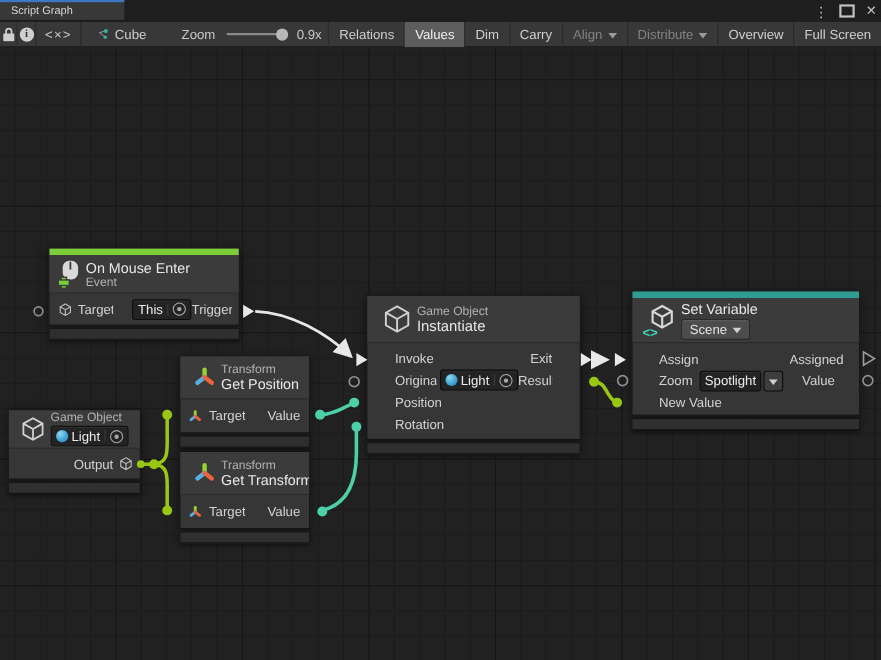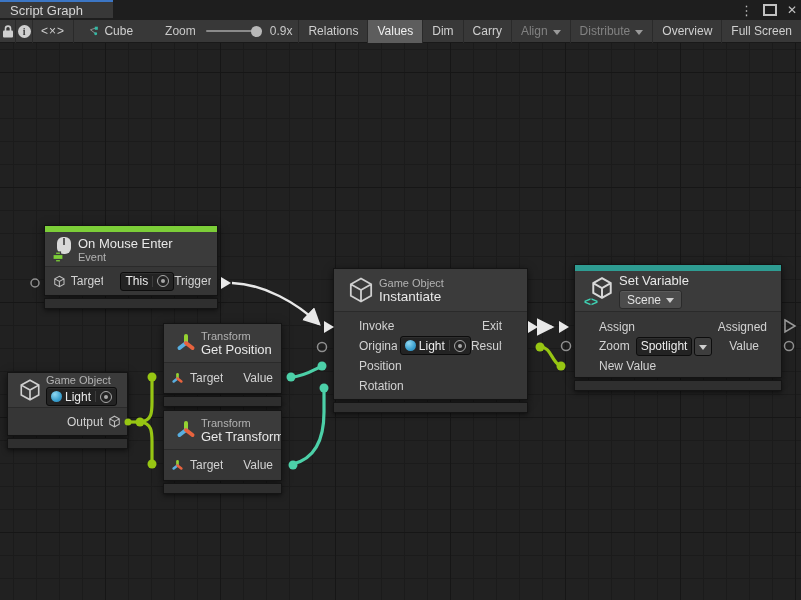--- a/index.html
+++ b/index.html
@@ -2,21 +2,21 @@
 <html><head>
 <meta charset="utf-8">
 <style>
   html,body{margin:0;padding:0;}
   body{width:801px;height:600px;overflow:hidden;position:relative;background:#191919;
        font-family:"Liberation Sans", sans-serif;-webkit-font-smoothing:antialiased;}
 
   
   .titlebar{position:absolute;left:0;top:0;width:801px;height:20px;background:#1e1e1e;}
   .tab{position:absolute;left:0;top:0;width:113px;height:18px;background:#383838;
-       border-top:2px solid #3c76c4;color:#d6d6d6;font-size:13px;line-height:18px;padding-left:10px;box-sizing:border-box;}
+       border-top:2px solid #3c76c4;color:#d6d6d6;font-size:10px;line-height:18px;padding-left:10px;box-sizing:border-box;}
   .win-controls{position:absolute;right:4px;top:0;height:20px;display:flex;align-items:center;gap:10px;color:#c2c2c2;}
   .wc-more{font-size:13px;color:#bdbdbd;}
   .wc-max{width:10px;height:8px;border:2px solid #c2c2c2;display:inline-block;}
   .wc-close{font-size:12px;color:#c2c2c2;}
 
   
   .toolbar{position:absolute;left:0;top:20px;width:801px;height:23px;background:#383838;
            border-bottom:1px solid #191919;box-sizing:border-box;display:flex;align-items:center;
            color:#cfcfcf;font-size:12px;}
   .tb-sep{width:1px;height:23px;background:#2a2a2a;flex:0 0 auto;}

